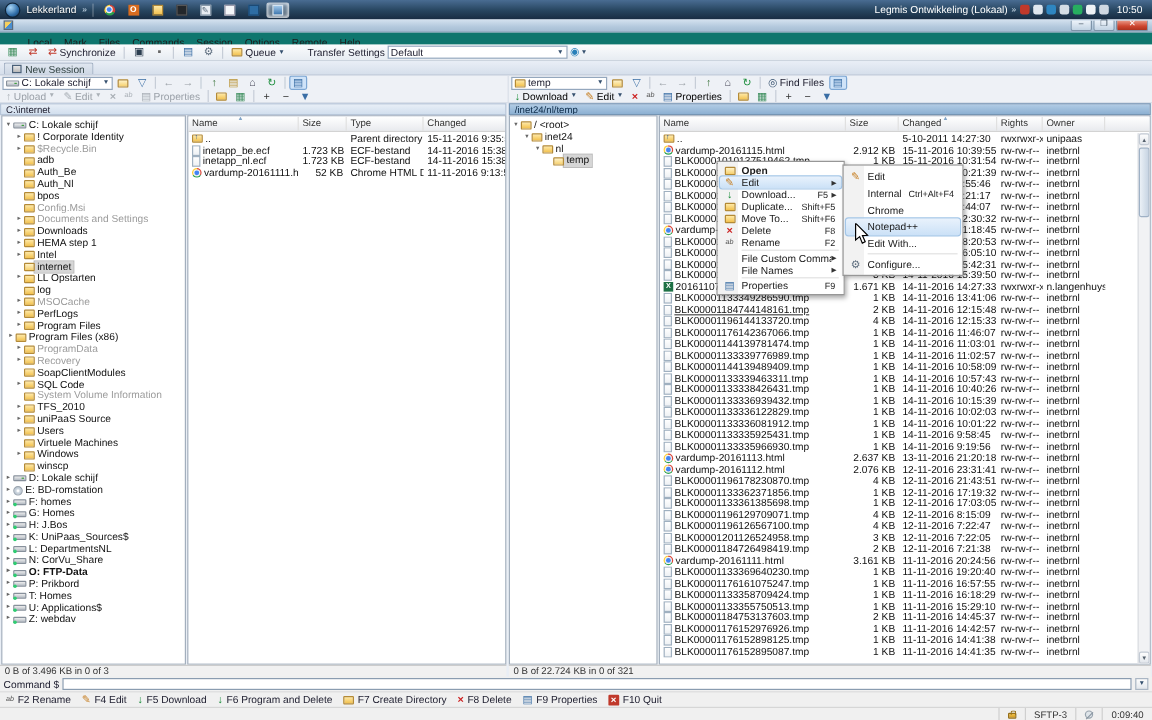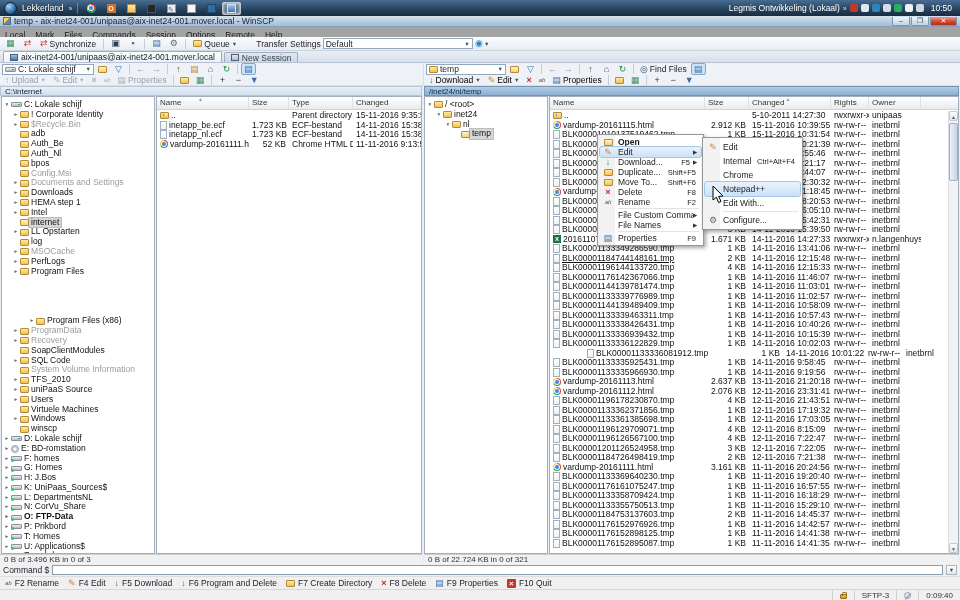--- a/index.html
+++ b/index.html
@@ -31,21 +31,21 @@
 
 
 #titlebar{top:16px;height:11px;background:linear-gradient(#d6e3f0,#b2c8dc 65%,#a7bed4);border-bottom:1px solid #87a1ba;display:flex;align-items:center;font-size:8.5px;color:#15222f;padding:0 3px;gap:3px;z-index:4}
 .appico{width:8px;height:8px;flex:none;background:linear-gradient(135deg,#f7d05e 50%,#4a8fd0 50%);border:1px solid #5a6b7c}
 #titletext{white-space:nowrap;overflow:hidden}
 .winbtns{margin-left:auto;display:flex}
 .wb{width:18px;height:9px;border:1px solid #7d93a8;border-top:none;background:linear-gradient(#eef4fa,#c2d3e3);font-size:7px;line-height:7px;text-align:center;color:#345;border-radius:0 0 2px 2px;margin-left:1px}
 .wb.close{background:linear-gradient(#eb9a88,#cd452f 60%,#ad321e);color:#fff;width:27px}
 
 
-#menubar{top:27px;height:16px;background:#a3a3a3;border-bottom:1px solid #e2e2e2;display:flex;align-items:center;font-size:8.5px;color:#1c1c1c;padding-left:0}
+#menubar{top:27px;height:16px;background:#0f766e;border-bottom:1px solid #e2e2e2;display:flex;align-items:center;font-size:8.5px;color:#1c1c1c;padding-left:18px}
 .mb{padding:0 5px;white-space:nowrap}
 #toolbar{top:37px;height:14px;background:linear-gradient(#fbfcfd,#e7ecf2);border-bottom:1px solid #ccd4de;display:flex;align-items:center;font-size:8.5px;gap:2px;padding:0 3px;color:#223}
 .ib{min-width:15px;height:12px;display:flex;align-items:center;justify-content:center;border-radius:2px;gap:1px;flex:none}
 .ib.pressed{background:#cfe3f8;border:1px solid #7da7d4}
 .gi{font-size:9px;line-height:9px;display:inline-block}
 .vsep{width:1px;height:10px;background:#c6cdd7;margin:0 2px;flex:none}
 .combo{background:#fff;border:1px solid #94a7bd;height:11px;display:flex;align-items:center;font-size:8.5px;padding:0 2px;gap:2px;white-space:nowrap}
 .caret{font-size:5.5px;color:#35506e}
 .btnish{display:flex;align-items:center;gap:2px;padding:0 3px;height:12px;border-radius:2px;white-space:nowrap}
 .btnish.dis,.dis{color:#9aa0a8}
@@ -187,21 +187,20 @@
         <span class="ti" style="background: rgb(39, 174, 96);"></span>
         <span class="ti" style="background: rgb(238, 242, 246);"></span>
         <span class="ti" style="background: rgb(207, 216, 226);"></span>
       </span>
     <span id="clock">10:50</span>
   </span>
 </div>
 
 <div id="titlebar" class="band">
   <span class="appico"></span>
-  <span id="titletext">temp - aix-inet24-001/unipaas@aix-inet24-001.mover.local - WinSCP</span>
   <span class="winbtns">
     <span class="wb">–</span>
     <span class="wb">❐</span>
     <span class="wb close">✕</span>
   </span>
 </div>
 
 <div id="menubar" class="band">
     <span class="mb">Local</span>
     <span class="mb">Mark</span>
@@ -253,24 +252,20 @@
     <span>Default</span>
     <span class="caret">▼</span>
   </span>
   <span class="ib">
     <span class="gi" style="color:#2980b9">◉</span>
     <span class="caret">▼</span>
   </span>
 </div>
 
 <div id="tabbar" class="band">
-    <div class="tab">
-      <span class="tabico"></span>
-      <span>aix-inet24-001/unipaas@aix-inet24-001.mover.local</span>
-    </div>
     <div class="tab inactive">
       <span class="tabico"></span>
       <span>New Session</span>
     </div>
   </div>
 
 <div id="pt1" class="band">
   <div class="ptL" id="pt1L">
     <span class="combo" style="width:92px">
       <span class="fi fi-drive"></span>
@@ -516,21 +511,21 @@
     <div class="trow" style="padding-left: 10px;">
       <span class="texp">▸</span>
       <span class="fi fi-folder"></span>
       <span class="tlabel">PerfLogs</span>
     </div>
     <div class="trow" style="padding-left: 10px;">
       <span class="texp">▸</span>
       <span class="fi fi-folder"></span>
       <span class="tlabel">Program Files</span>
     </div>
-    <div class="trow" style="padding-left: 26px; margin-top: 40px;">
+    <div class="trow" style="padding-left: 3px;">
       <span class="texp">▸</span>
       <span class="fi fi-folder"></span>
       <span class="tlabel">Program Files (x86)</span>
     </div>
     <div class="trow gray" style="padding-left: 10px;">
       <span class="texp">▸</span>
       <span class="fi fi-folder"></span>
       <span class="tlabel">ProgramData</span>
     </div>
     <div class="trow gray" style="padding-left: 10px;">
@@ -974,21 +969,21 @@
         <span class="fc fname" style="width: 155px;">
           <span class="fi fi-file"></span>
           <span>BLK00001133336122829.tmp</span>
         </span>
         <span class="fc num" style="width: 44px;">1 KB</span>
         <span class="fc" style="width: 82px;">14-11-2016 10:02:03</span>
         <span class="fc" style="width: 38px;">rw-rw-r--</span>
         <span class="fc" style="width: 52px;">inetbrnl</span>
       </div>
       <div class="frow">
-        <span class="fc fname" style="width: 155px; margin-left: 34px;">
+        <span class="fc fname" style="width: 155px;">
           <span class="fi fi-file"></span>
           <span>BLK00001133336081912.tmp</span>
         </span>
         <span class="fc num" style="width: 44px;">1 KB</span>
         <span class="fc" style="width: 82px;">14-11-2016 10:01:22</span>
         <span class="fc" style="width: 38px;">rw-rw-r--</span>
         <span class="fc" style="width: 52px;">inetbrnl</span>
       </div>
       <div class="frow">
         <span class="fc fname" style="width: 155px;">

